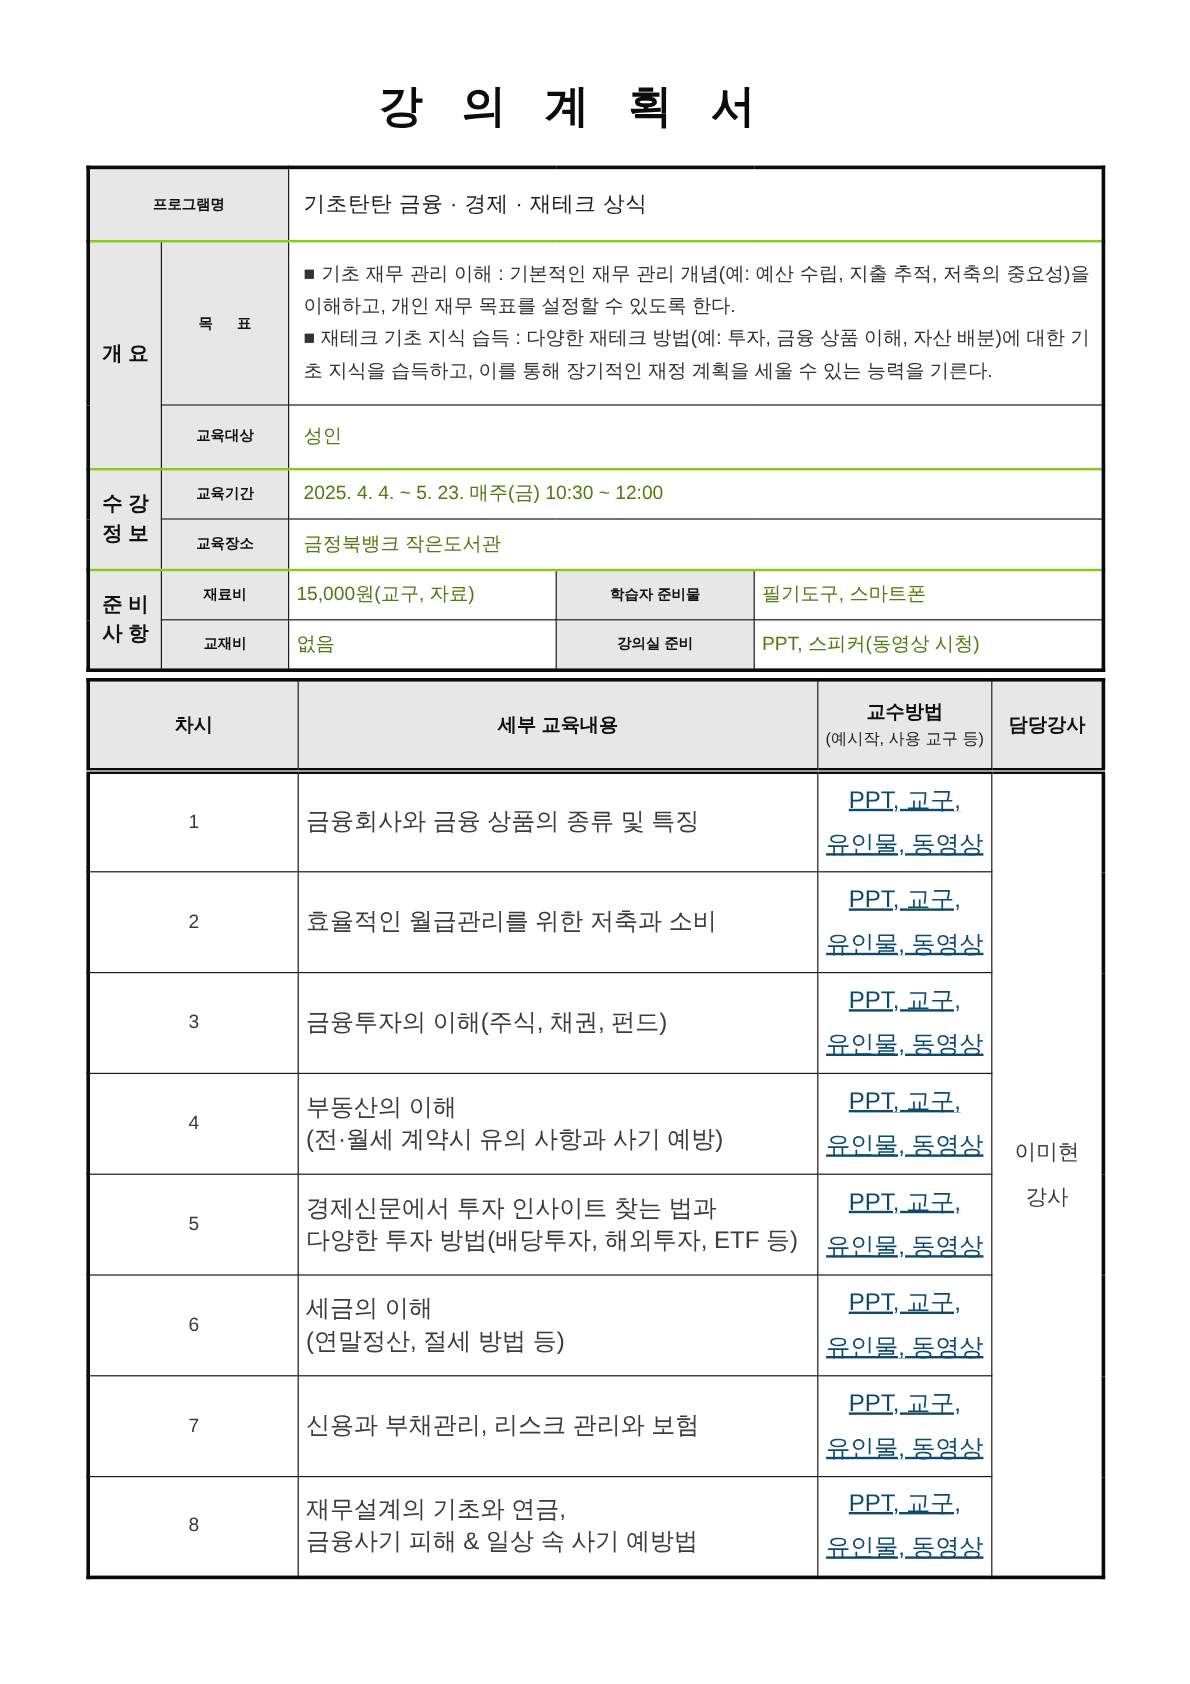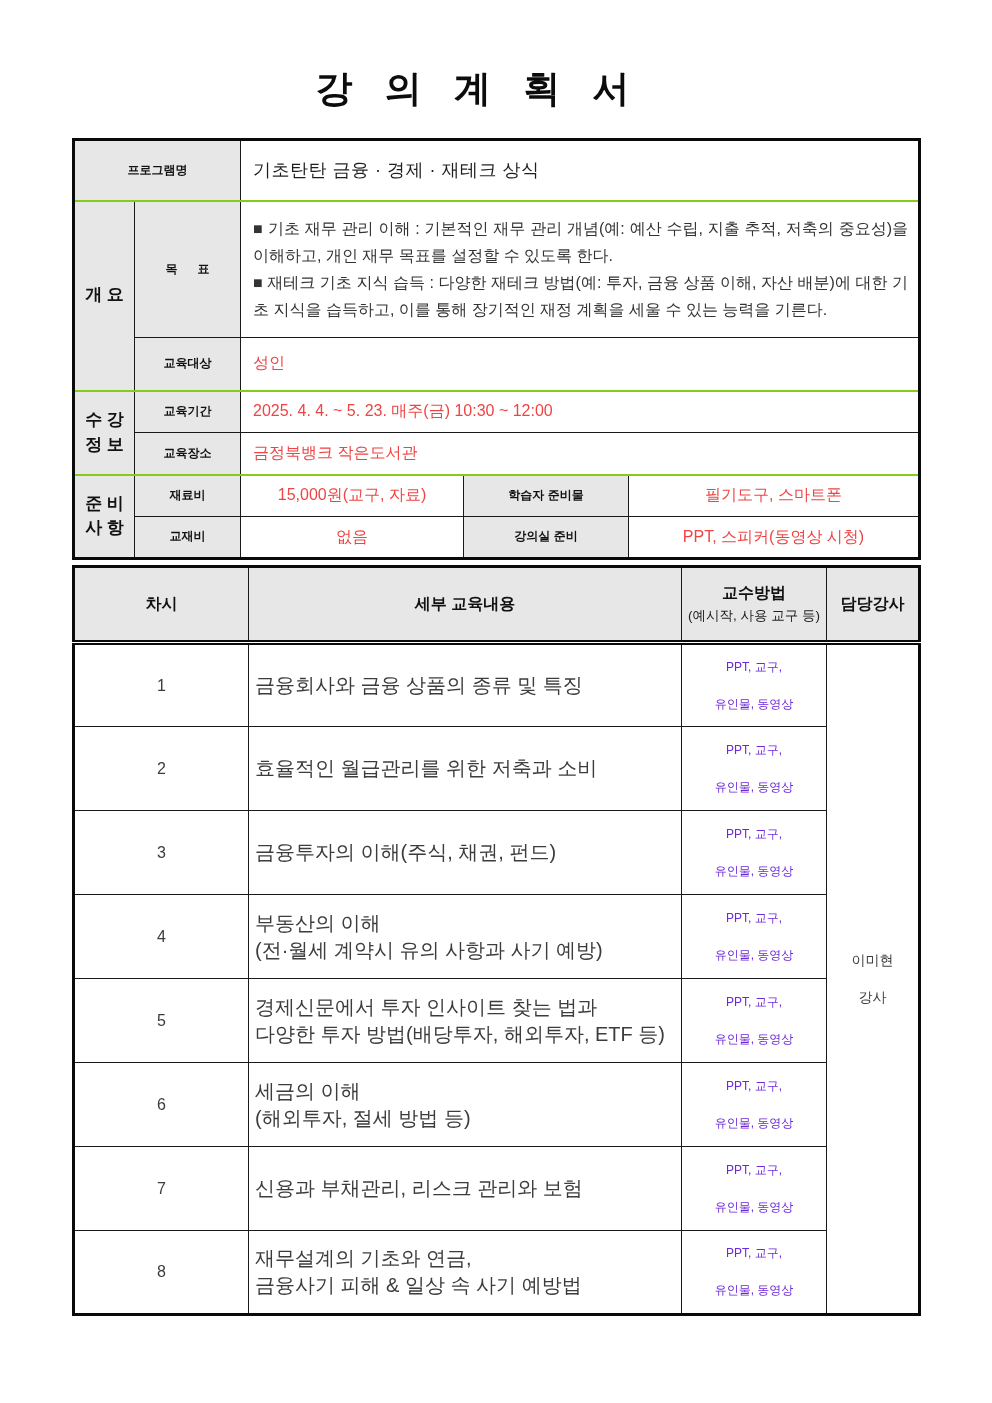--- a/index.html
+++ b/index.html
@@ -53,26 +53,26 @@
     color: #111;
     white-space: pre-wrap;
     line-height: 1.45;
   }
   .side { font-size: 17px; }
 
   
   .val {
     background: #ffffff;
     font-size: 16px;
-    color: #ef4444;
+    color: #4d7c0f;
     text-align: left;
     padding-left: 12px;
     white-space: pre-wrap;
   }
-  .val.center { text-align: center; padding-left: 6px; }
+  .val.center { text-align: left; padding-left: 6px; }
   .val.program {
     font-size: 18px;
     color: #1e1e1e;
     letter-spacing: 0.5px;
   }
   .objective { padding: 7px 10px 7px 12px; }
   .objective p {
     margin: 0;
     font-size: 16px;
     line-height: 27px;
@@ -111,28 +111,29 @@
   }
   .session-content {
     text-align: left;
     font-size: 20px;
     color: #3c3c3c;
     white-space: pre-line;
     line-height: 27px;
   }
   .method-cell {
     text-align: center;
-    font-size: 12px;
-    color: #6d28d9;
+    font-size: 20px;
+    color: #0c4a6e;
     white-space: pre-line;
     line-height: 37px;
+    text-decoration: underline;
   }
   .instructor-cell {
     text-align: center;
-    font-size: 14px;
+    font-size: 18px;
     color: #3c3c3c;
     white-space: pre-line;
     line-height: 37px;
     background: #ffffff;
   }
 </style>
 </head>
 <body>
 
 <div class="page">
@@ -240,21 +241,21 @@
       <tr>
         <td class="session-no">5</td>
         <td class="session-content">경제신문에서 투자 인사이트 찾는 법과
 다양한 투자 방법(배당투자, 해외투자, ETF 등)</td>
         <td class="method-cell">PPT, 교구,
 유인물, 동영상</td>
       </tr>
       <tr>
         <td class="session-no">6</td>
         <td class="session-content">세금의 이해
-(해외투자, 절세 방법 등)</td>
+(연말정산, 절세 방법 등)</td>
         <td class="method-cell">PPT, 교구,
 유인물, 동영상</td>
       </tr>
       <tr>
         <td class="session-no">7</td>
         <td class="session-content">신용과 부채관리, 리스크 관리와 보험</td>
         <td class="method-cell">PPT, 교구,
 유인물, 동영상</td>
       </tr>
       <tr>

